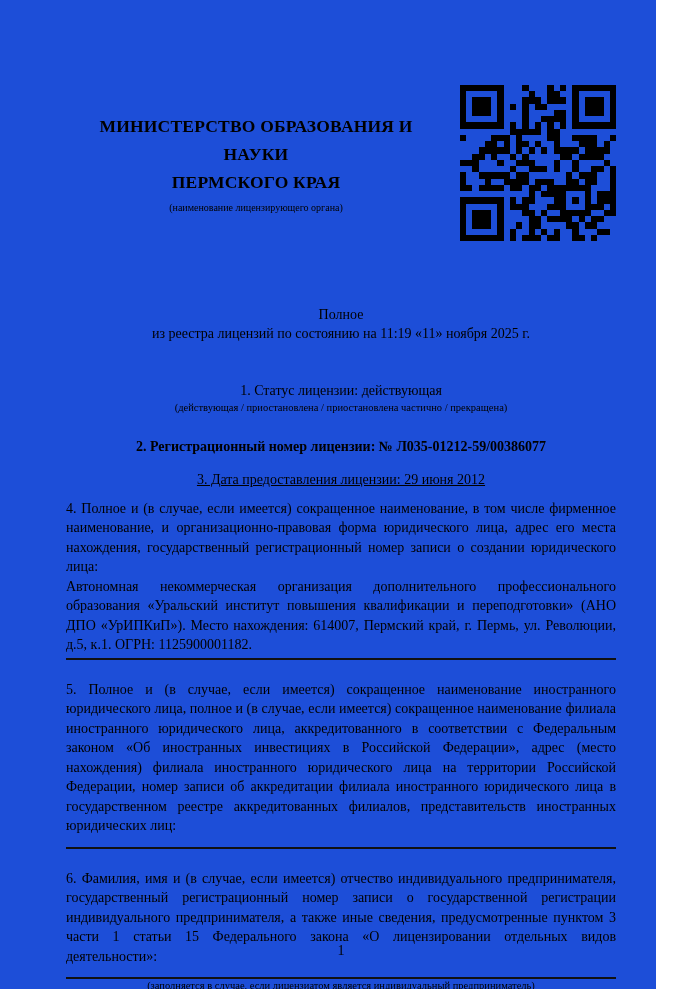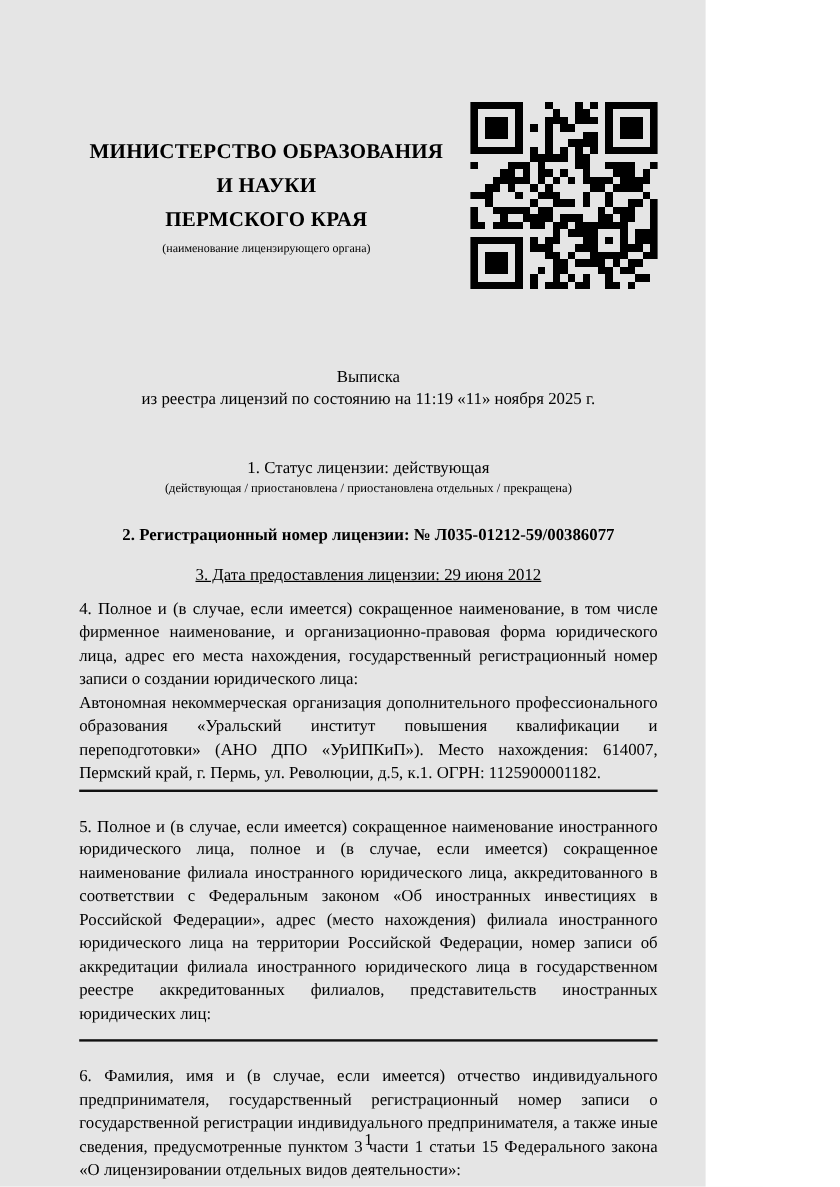--- a/index.html
+++ b/index.html
@@ -5,23 +5,23 @@
   * { margin: 0; padding: 0; box-sizing: border-box; }
   html, body { background: #ffffff; }
   body {
     width: 700px; height: 989px;
     font-family: "Liberation Serif", serif;
     color: #000000;
     overflow: hidden;
   }
   .page {
     position: relative;
-    width: 588px; height: 989px;
+    width: 656px; height: 989px;
     padding: 85px 40px 0 66px;
-    background: #e5e5e5;
+    background: #1d4ed8;
   }
   .header-row {
     display: flex;
     align-items: center;
   }
   .ministry {
     flex: 1;
     text-align: center;
     padding-right: 14px;
   }
@@ -415,29 +415,29 @@
             <rect x="15" y="24" width="1" height="1"></rect>
             <rect x="18" y="24" width="1" height="1"></rect>
             <rect x="19" y="24" width="1" height="1"></rect>
             <rect x="21" y="24" width="1" height="1"></rect>
           </g>
         </svg>
     </div>
   </div>
 
   <div class="doc-title">
-    <div>Выписка</div>
+    <div>Полное</div>
     <div>из реестра лицензий по состоянию на 11:19 «11» ноября 2025 г.</div>
   </div>
 
   <div class="items">
 
     <div class="item" id="item-1">
       <div class="item-text item-single">1. Статус лицензии: действующая</div>
-      <div class="item-caption">(действующая / приостановлена / приостановлена отдельных / прекращена)</div>
+      <div class="item-caption">(действующая / приостановлена / приостановлена частично / прекращена)</div>
     </div>
 
     <div class="item" id="item-2">
       <div class="item-text item-single">2. Регистрационный номер лицензии: № Л035-01212-59/00386077</div>
     </div>
 
     <div class="item" id="item-3">
       <div class="item-text item-single">3. Дата предоставления лицензии: 29 июня 2012</div>
     </div>
 

